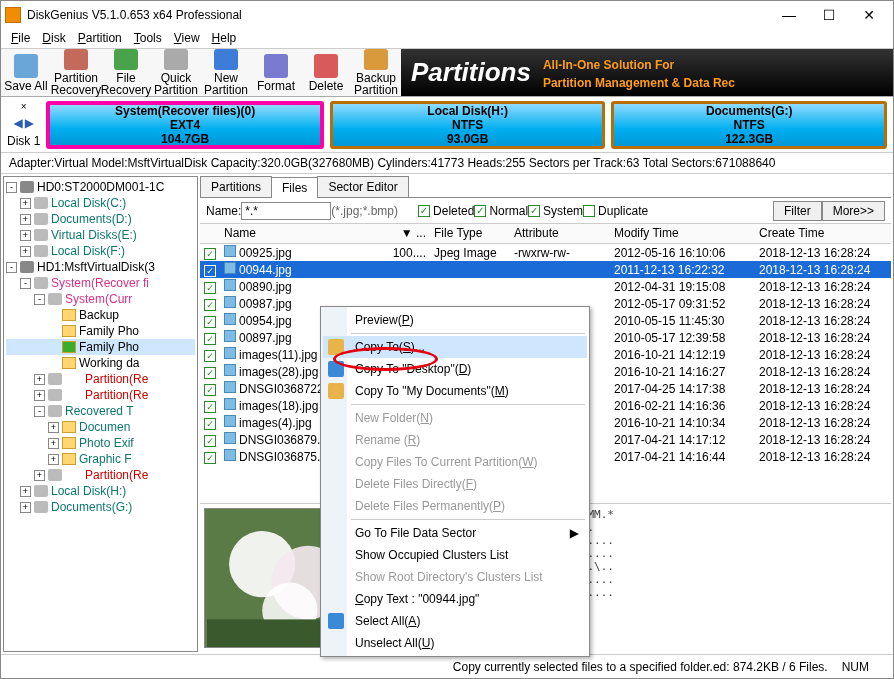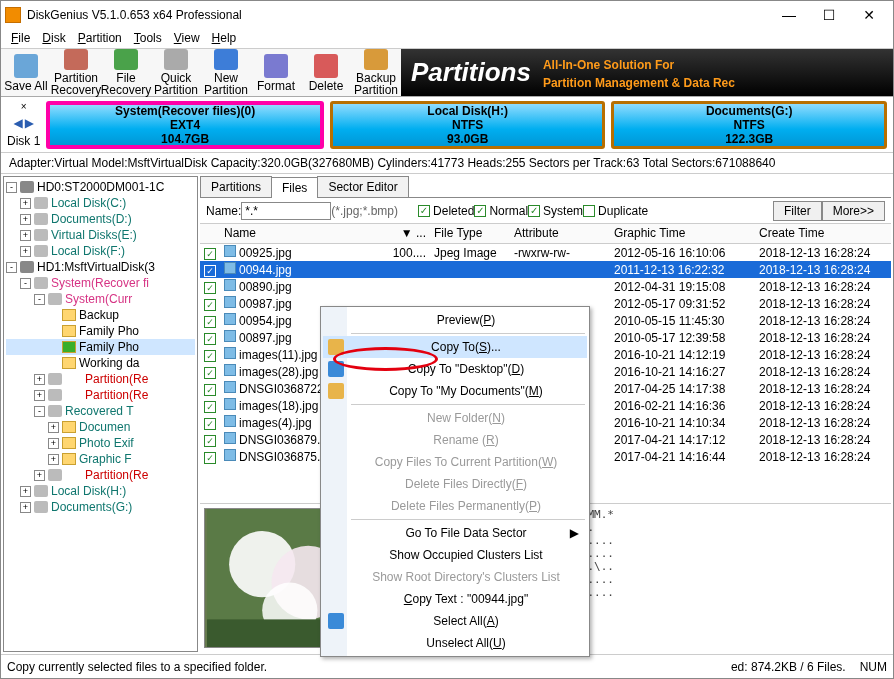--- a/index.html
+++ b/index.html
@@ -55,32 +55,32 @@
 .c-mod{width:145px;}
 .c-crt{flex:1;}
 .filelist{flex:1;overflow:auto;position:relative;}
 .row{height:17px;display:flex;align-items:center;}
 .row .cb{width:12px;height:12px;border:1px solid #2a8a2a;display:inline-flex;align-items:center;justify-content:center;color:#2a8a2a;font-size:9px;margin-right:2px;}
 .row.sel{background:#1a6bd8;color:#fff;}
 .row.sel .cb{border-color:#fff;color:#fff;}
 .fileic{width:12px;height:12px;background:#7ebce6;border:1px solid #4a8ab8;display:inline-block;margin-right:3px;}
 .ctxmenu{position:absolute;left:320px;top:306px;width:270px;background:#fff;border:1px solid #888;box-shadow:2px 2px 4px rgba(0,0,0,0.3);z-index:10;padding:2px;}
 .ctxmenu .iconcol{position:absolute;left:0;top:0;bottom:0;width:26px;background:#eef3f9;}
-.ctxmenu .mi{position:relative;padding:4px 10px 4px 32px;font-size:12px;text-align:center;}
+.ctxmenu .mi{position:relative;padding:4px 10px 4px 32px;font-size:12px;}
 .ctxmenu .mi.disabled{color:#9a9a9a;}
 .ctxmenu .mi.hl{background:#cfe6ff;}
 .ctxmenu .mi .mic{position:absolute;left:5px;top:3px;width:16px;height:16px;}
 .ctxmenu hr{border:none;border-top:1px solid #ccc;margin:2px 2px 2px 28px;}
 .ctxmenu .arrow{position:absolute;right:8px;}
 .redcircle{position:absolute;left:333px;top:347px;width:105px;height:24px;border:3px solid #e3000f;border-radius:50%;z-index:20;pointer-events:none;}
 .bottom{display:flex;border-top:1px solid #ccc;}
 .preview{width:190px;height:140px;border:1px solid #888;margin:4px;background:#667a4e;display:flex;align-items:center;justify-content:center;color:#fff;font-size:10px;overflow:hidden;}
 .preview svg{width:100%;height:100%;}
 .hexview{flex:1;font-family:Consolas,monospace;font-size:11px;color:#444;padding:4px;white-space:pre;overflow:hidden;}
-.status{height:24px;border-top:1px solid #ccc;display:flex;align-items:center;padding:0 6px;justify-content:space-between;}
+.status{height:24px;border-top:1px solid #ccc;display:flex;align-items:center;padding:0 24px;justify-content:flex-end;}
 .status .grp{display:flex;gap:14px;}
 </style>
 </head>
 <body>
 
 <div class="titlebar">
   <div class="logo"></div>
   <div class="title">DiskGenius V5.1.0.653 x64 Professional</div>
   <div class="winbtn">—</div>
   <div class="winbtn">☐</div>
@@ -307,21 +307,21 @@
       <span style="flex:1;"></span>
       <button class="btn">Filter</button>
       <button class="btn">More&gt;&gt;</button>
     </div>
     <div class="listhdr">
       <div class="c-chk"></div>
       <div class="c-name">Name</div>
       <div class="c-size">▼ <span>...</span></div>
       <div class="c-type">File Type</div>
       <div class="c-attr">Attribute</div>
-      <div class="c-mod">Graphic Time</div>
+      <div class="c-mod">Modify Time</div>
       <div class="c-crt">Create Time</div>
     </div>
     <div class="filelist" id="filelist">
         <div class="row">
           <div class="c-chk"><span class="cb">✓</span></div>
           <div class="c-name"><span class="fileic"></span><span>00925.jpg</span></div>
           <div class="c-size">100....</div>
           <div class="c-type">Jpeg Image</div>
           <div class="c-attr">-rwxrw-rw-</div>
           <div class="c-mod">2012-05-16 16:10:06</div>

